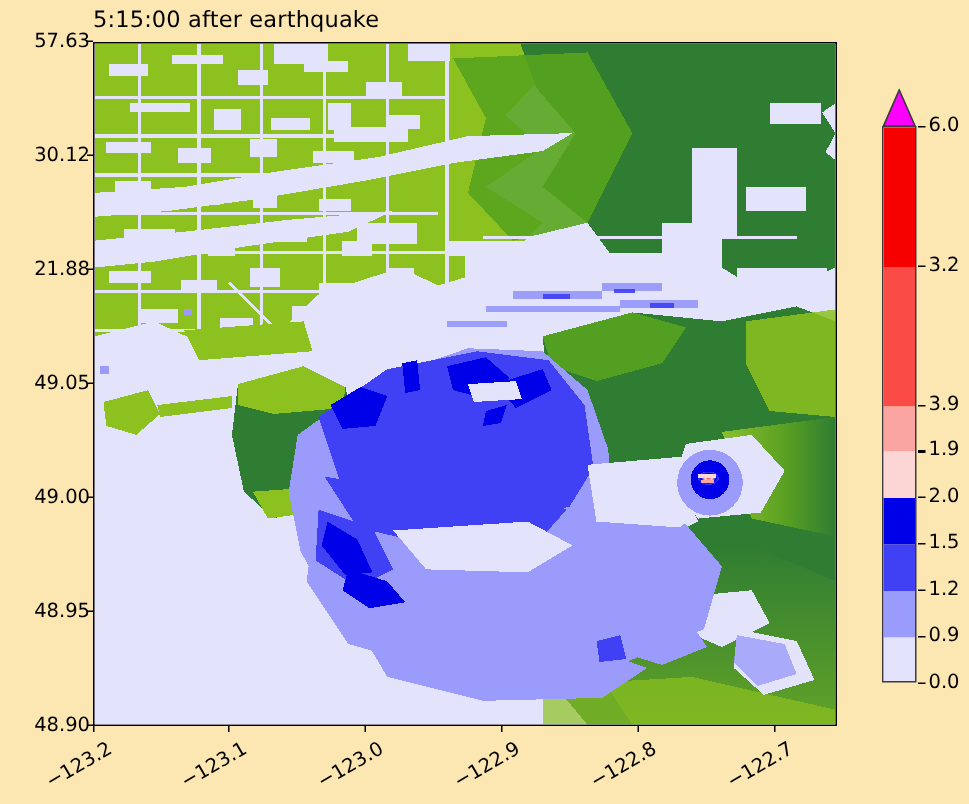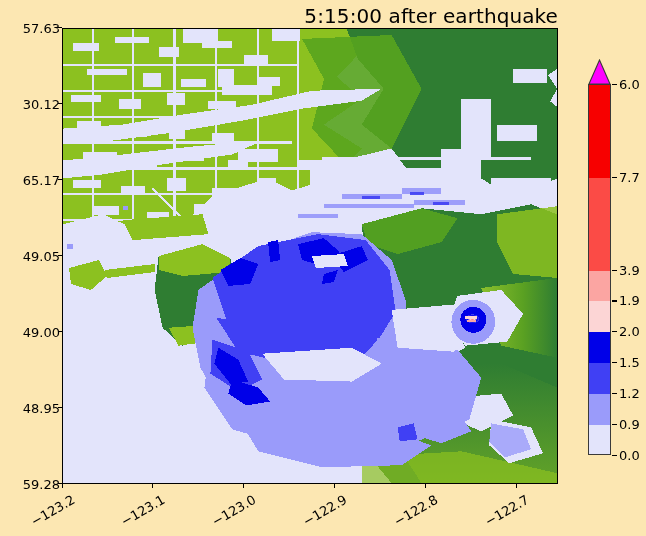--- a/index.html
+++ b/index.html
@@ -22,22 +22,22 @@
     width: 646px; height: 536px;
     background: #fce7b2;
   }
 
   
   #plot-title {
     position: absolute;
     left: 62px;
     top: 4px;
     width: 496px;
-    text-align: right;
-    font-size: 20px;
+    text-align: left;
+    font-size: 15px;
     color: #000000;
     letter-spacing: .1px;
     white-space: nowrap;
   }
 
   
   #axes {
     position: absolute;
     left: 62px;
     top: 28px;
@@ -323,29 +323,29 @@
       <path d="M336,400 L352,396 L356,412 L338,414 Z" fill="#4040f4"></path>
       <path d="M430,396 L462,402 L470,422 L444,430 L428,414 Z" fill="#9a9bfa" opacity="0.8"></path>
 
       <rect x="4" y="216" width="6" height="5" fill="#9a9bfa"></rect>
       <rect x="60" y="178" width="5" height="4" fill="#9a9bfa"></rect>
     </svg>
   </div>
 
   <div>
     <div class="ytickmark" style="top:483.4px"></div>
-    <div class="ytick" style="top:484px">59.28</div>
+    <div class="ytick" style="top:484px">48.90</div>
     <div class="ytickmark" style="top:407.4px"></div>
     <div class="ytick" style="top:408px">48.95</div>
     <div class="ytickmark" style="top:331.4px"></div>
     <div class="ytick" style="top:332px">49.00</div>
     <div class="ytickmark" style="top:255.4px"></div>
     <div class="ytick" style="top:256px">49.05</div>
     <div class="ytickmark" style="top:179.4px"></div>
-    <div class="ytick" style="top:180px">65.17</div>
+    <div class="ytick" style="top:180px">21.88</div>
     <div class="ytickmark" style="top:103.4px"></div>
     <div class="ytick" style="top:104px">30.12</div>
     <div class="ytickmark" style="top:27.4px"></div>
     <div class="ytick" style="top:28px">57.63</div>
   </div>
 
   <div>
     <div class="xtickmark" style="left:62px"></div>
     <div class="xtick" style="left:18px;width:52px">−123.2</div>
     <div class="xtickmark" style="left:152px"></div>
@@ -376,21 +376,21 @@
       <div class="cband" style="top:278.26px;height:30.92px;background:#4040f4;"></div>
       <div class="cband" style="top:309.18px;height:30.92px;background:#9a9bfa;"></div>
       <div class="cband" style="top:340.1px; height:31.0px; background:#e3e4fb;"></div>
     </div>
   </div>
 
   <div>
     <div class="cbtickmark" style="top:84px"></div>
     <div class="cbtick" style="top:84px">6.0</div>
     <div class="cbtickmark" style="top:176.75px"></div>
-    <div class="cbtick" style="top:176.75px">7.7</div>
+    <div class="cbtick" style="top:176.75px">3.2</div>
     <div class="cbtickmark" style="top:269.5px"></div>
     <div class="cbtick" style="top:269.5px">3.9</div>
     <div class="cbtickmark" style="top:300.42px"></div>
     <div class="cbtick" style="top:300.42px">1.9</div>
     <div class="cbtickmark" style="top:331.34px"></div>
     <div class="cbtick" style="top:331.34px">2.0</div>
     <div class="cbtickmark" style="top:362.26px"></div>
     <div class="cbtick" style="top:362.26px">1.5</div>
     <div class="cbtickmark" style="top:393.18px"></div>
     <div class="cbtick" style="top:393.18px">1.2</div>

